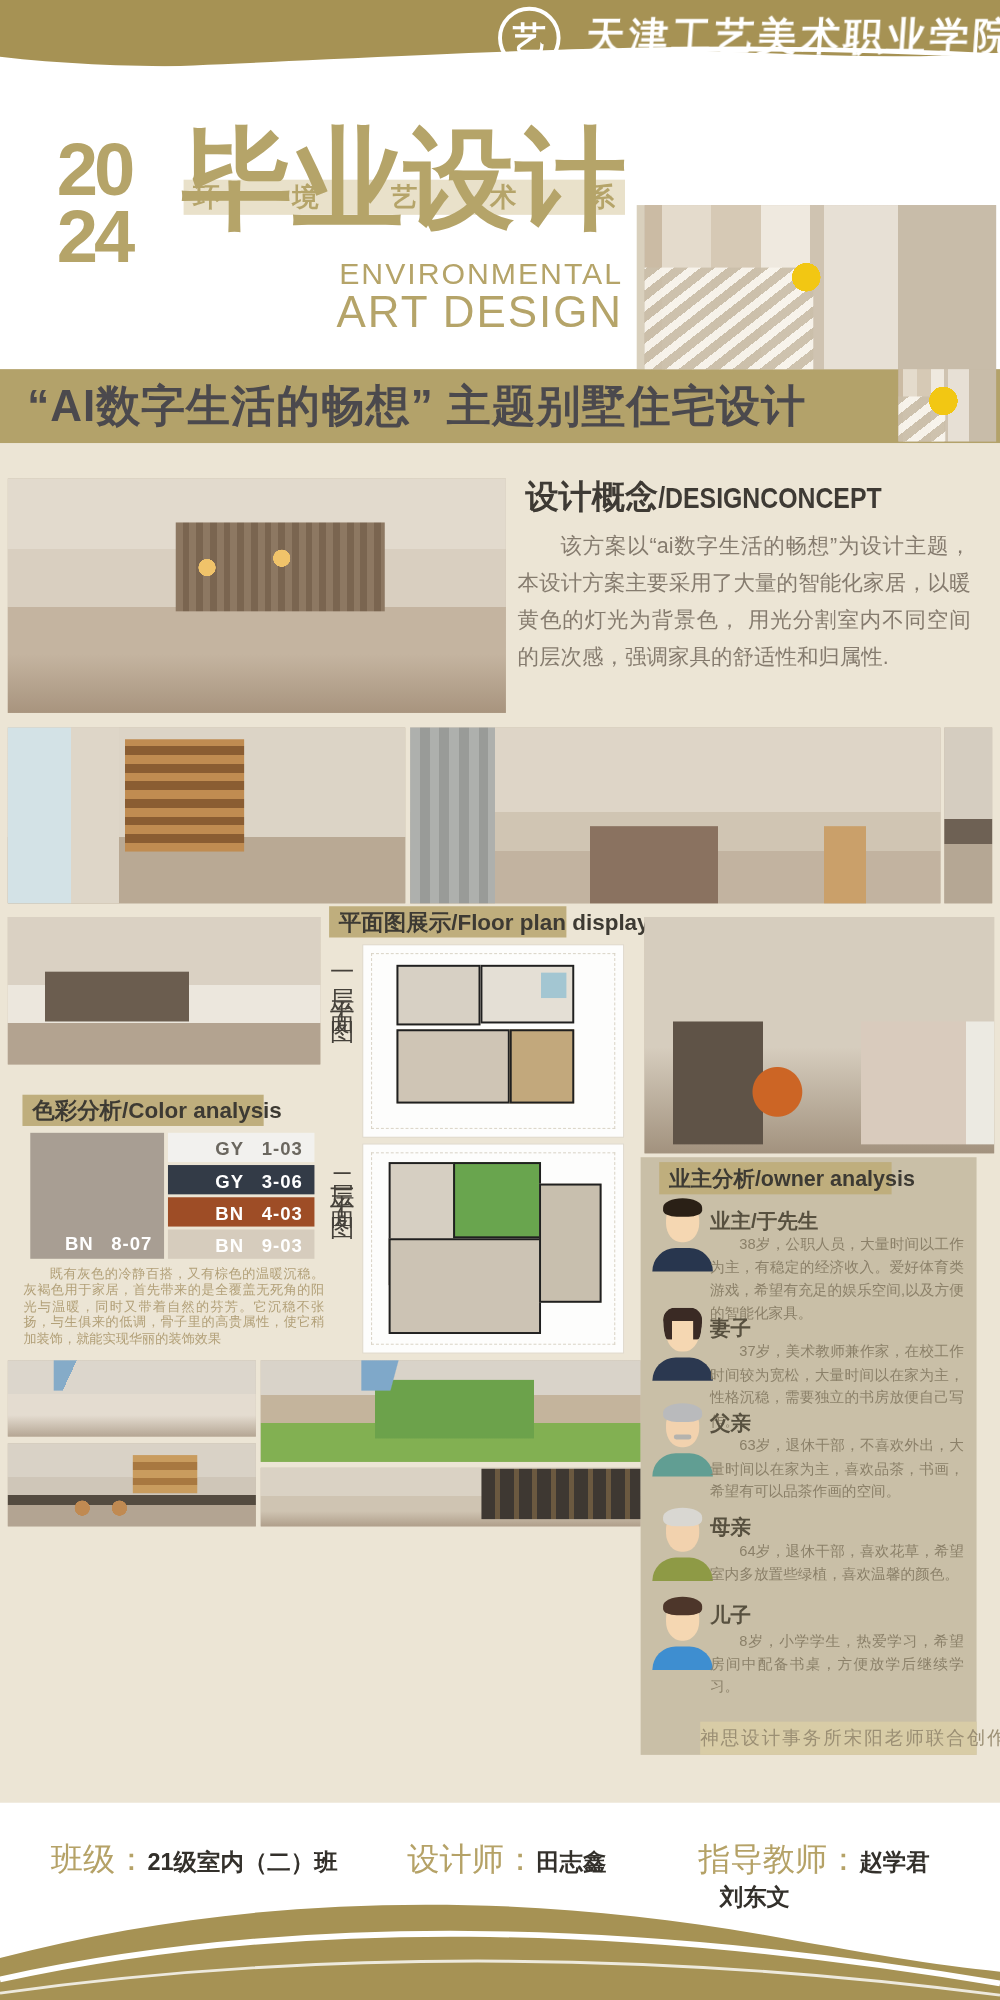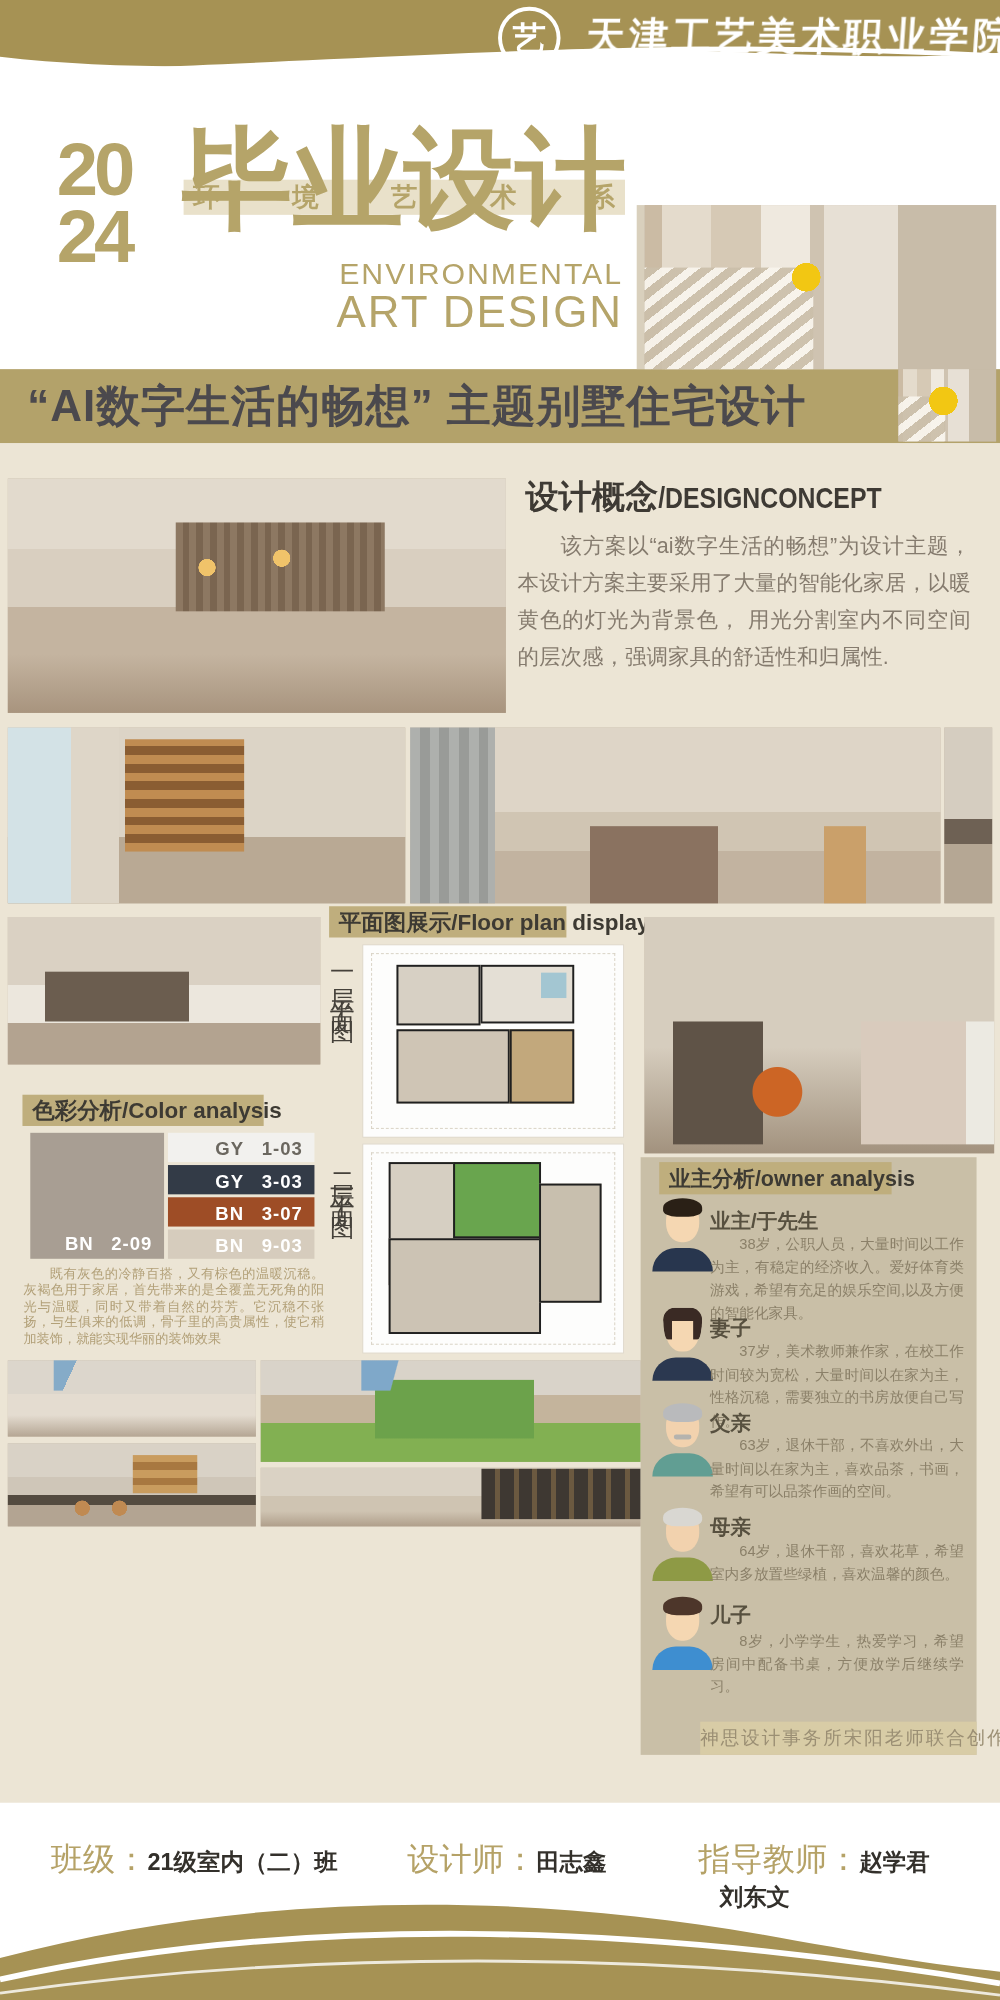--- a/index.html
+++ b/index.html
@@ -222,30 +222,30 @@
     <div class="pl" style="left:26px;top:96px;width:152px;height:94px;background:#ccc3b4;border:2px solid #202020;"></div>
     <div class="pl" style="left:180px;top:40px;width:60px;height:118px;background:#c8bfae;border:2px solid #202020;"></div>
   </div>
 
   <div class="abs ph ph-study" style="left:660px;top:939px;width:358px;height:242px;"></div>
 
   <div class="sec-band" style="left:23px;top:1121px;width:247px;height:32px;font-size:23px;">
     <span>色彩分析/Color analysis</span>
   </div>
   <div class="sw sw-main">
-    <span class="lab"><span>BN</span><i>2-09</i></span>
+    <span class="lab"><span>BN</span><i>8-07</i></span>
   </div>
   <div class="sw sw-row sw0">
     <span class="lab"><span>GY</span><i>1-03</i></span>
   </div>
   <div class="sw sw-row sw1">
-    <span class="lab"><span>GY</span><i>3-03</i></span>
+    <span class="lab"><span>GY</span><i>3-06</i></span>
   </div>
   <div class="sw sw-row sw2">
-    <span class="lab"><span>BN</span><i>3-07</i></span>
+    <span class="lab"><span>BN</span><i>4-03</i></span>
   </div>
   <div class="sw sw-row sw3">
     <span class="lab"><span>BN</span><i>9-03</i></span>
   </div>
   <div class="ca-text">既有灰色的冷静百搭，又有棕色的温暖沉稳。灰褐色用于家居，首先带来的是全覆盖无死角的阳光与温暖，同时又带着自然的芬芳。它沉稳不张扬，与生俱来的低调，骨子里的高贵属性，使它稍加装饰，就能实现华丽的装饰效果</div>
 
   <div class="abs ph ph-skybed" style="left:8px;top:1393px;width:254px;height:78px;"></div>
   <div class="abs ph ph-bar" style="left:8px;top:1478px;width:254px;height:85px;"></div>
   <div class="abs ph ph-golf" style="left:267px;top:1393px;width:389px;height:104px;"></div>
   <div class="abs ph ph-craft" style="left:267px;top:1503px;width:389px;height:60px;"></div>

